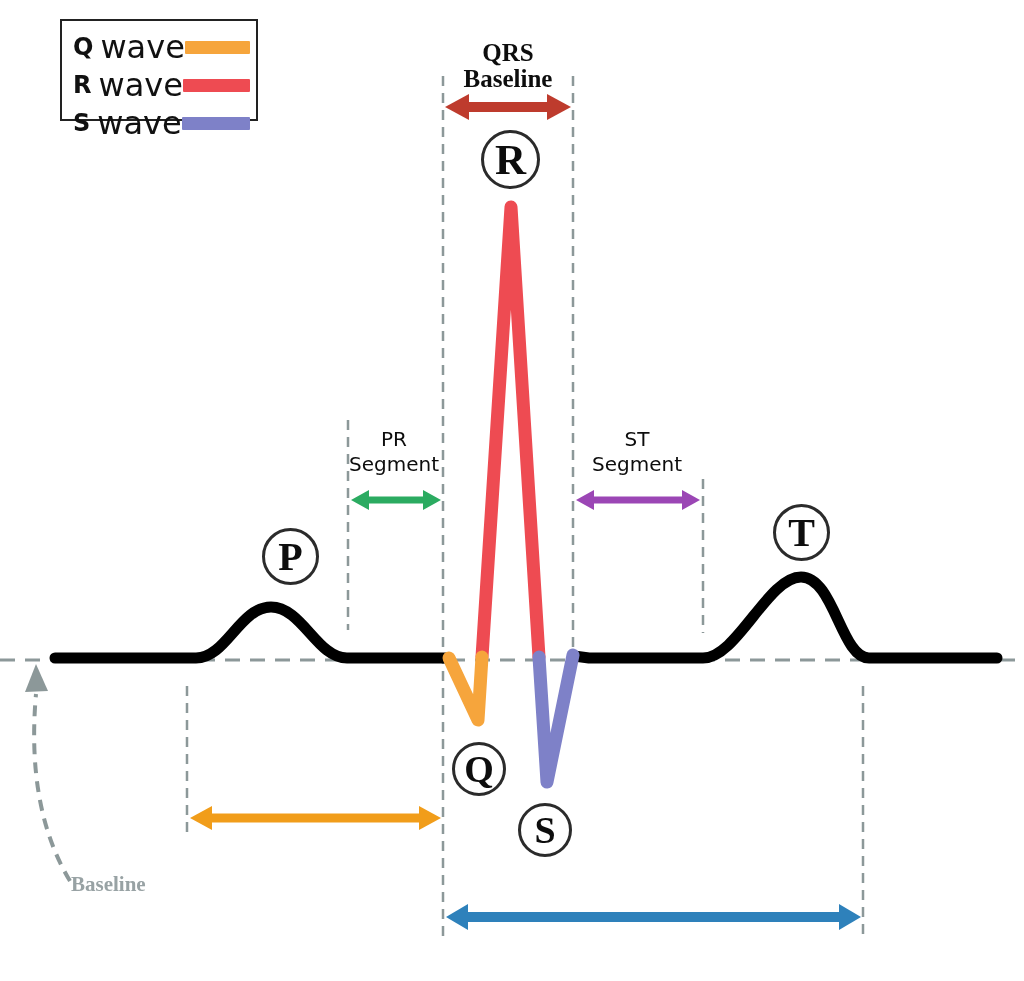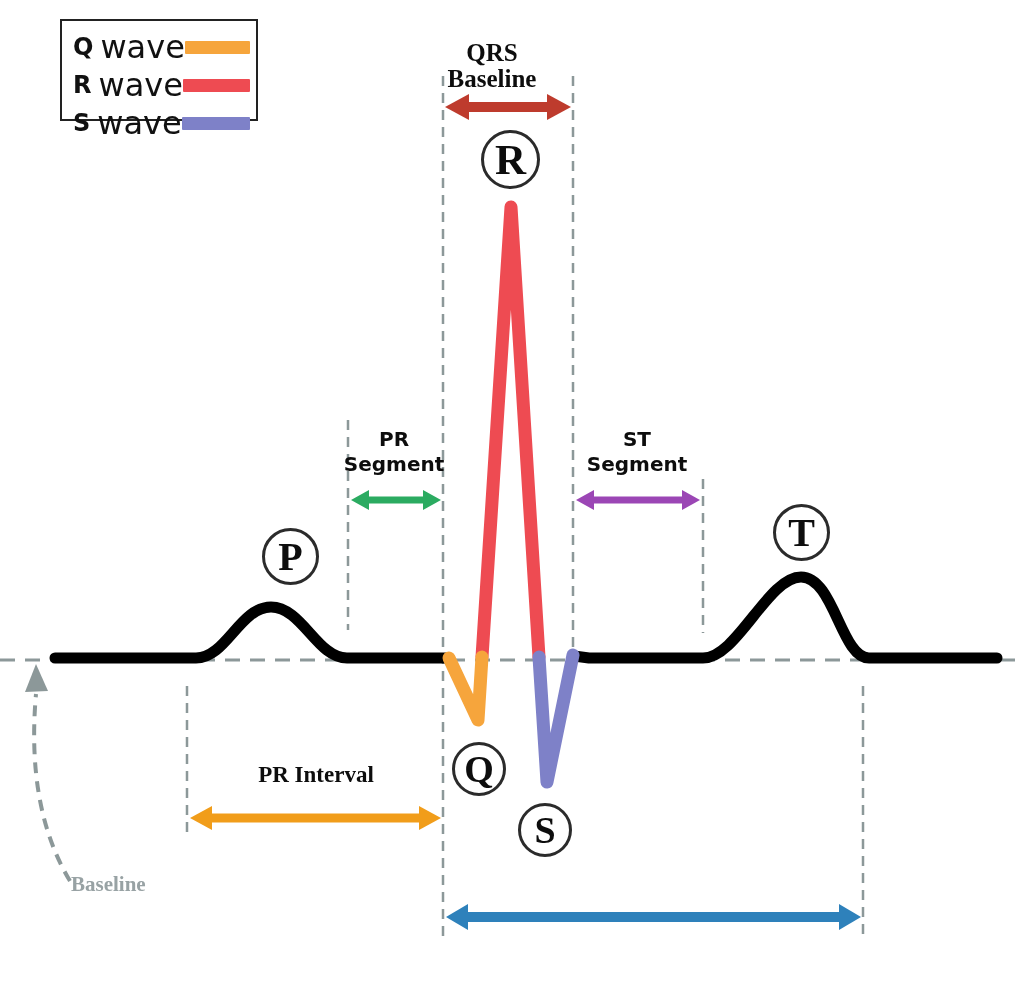--- a/index.html
+++ b/index.html
@@ -37,23 +37,23 @@
 
   
   .ann{position:absolute;text-align:center;color:#0d0d0d;}
   .ann .ln{display:block;}
   .serif-label{
     font-family:"Liberation Serif","DejaVu Serif",serif;
     font-weight:bold;
   }
   .sans-label{
     font-family:"DejaVu Sans",sans-serif;
-    font-weight:bold;
+    font-weight:normal;
   }
-  .qrs-label{left:422px;top:40px;width:140px;font-size:25px;line-height:26px;}
+  .qrs-label{left:438px;top:40px;width:140px;font-size:25px;line-height:26px;}
   .pr-seg-label{left:324px;top:427px;width:140px;font-size:20px;line-height:25px;}
   .st-seg-label{left:567px;top:427px;width:140px;font-size:20px;line-height:25px;}
   .pr-int-label{left:216px;top:762px;width:200px;font-size:23px;}
   .qt-int-label{left:553px;top:869px;width:200px;font-size:23px;}
   .baseline-label{
     left:71px;top:872px;width:120px;text-align:left;
     font-size:21px;
   }
 
   
@@ -157,21 +157,20 @@
   <div class="ann sans-label pr-seg-label">
     <span class="ln">PR</span>
     <span class="ln">Segment</span>
   </div>
 
   <div class="ann sans-label st-seg-label">
     <span class="ln">ST</span>
     <span class="ln">Segment</span>
   </div>
 
-  <div class="ann serif-label pr-int-label">PR Interval</div>
 
 
   <div class="ann serif-label baseline-label" style="color: rgb(152, 162, 164);">Baseline</div>
 
   <div class="wave-circle circ-p">P</div>
   <div class="wave-circle circ-r">R</div>
   <div class="wave-circle circ-t">T</div>
   <div class="wave-circle circ-q">Q</div>
   <div class="wave-circle circ-s">S</div>
 

